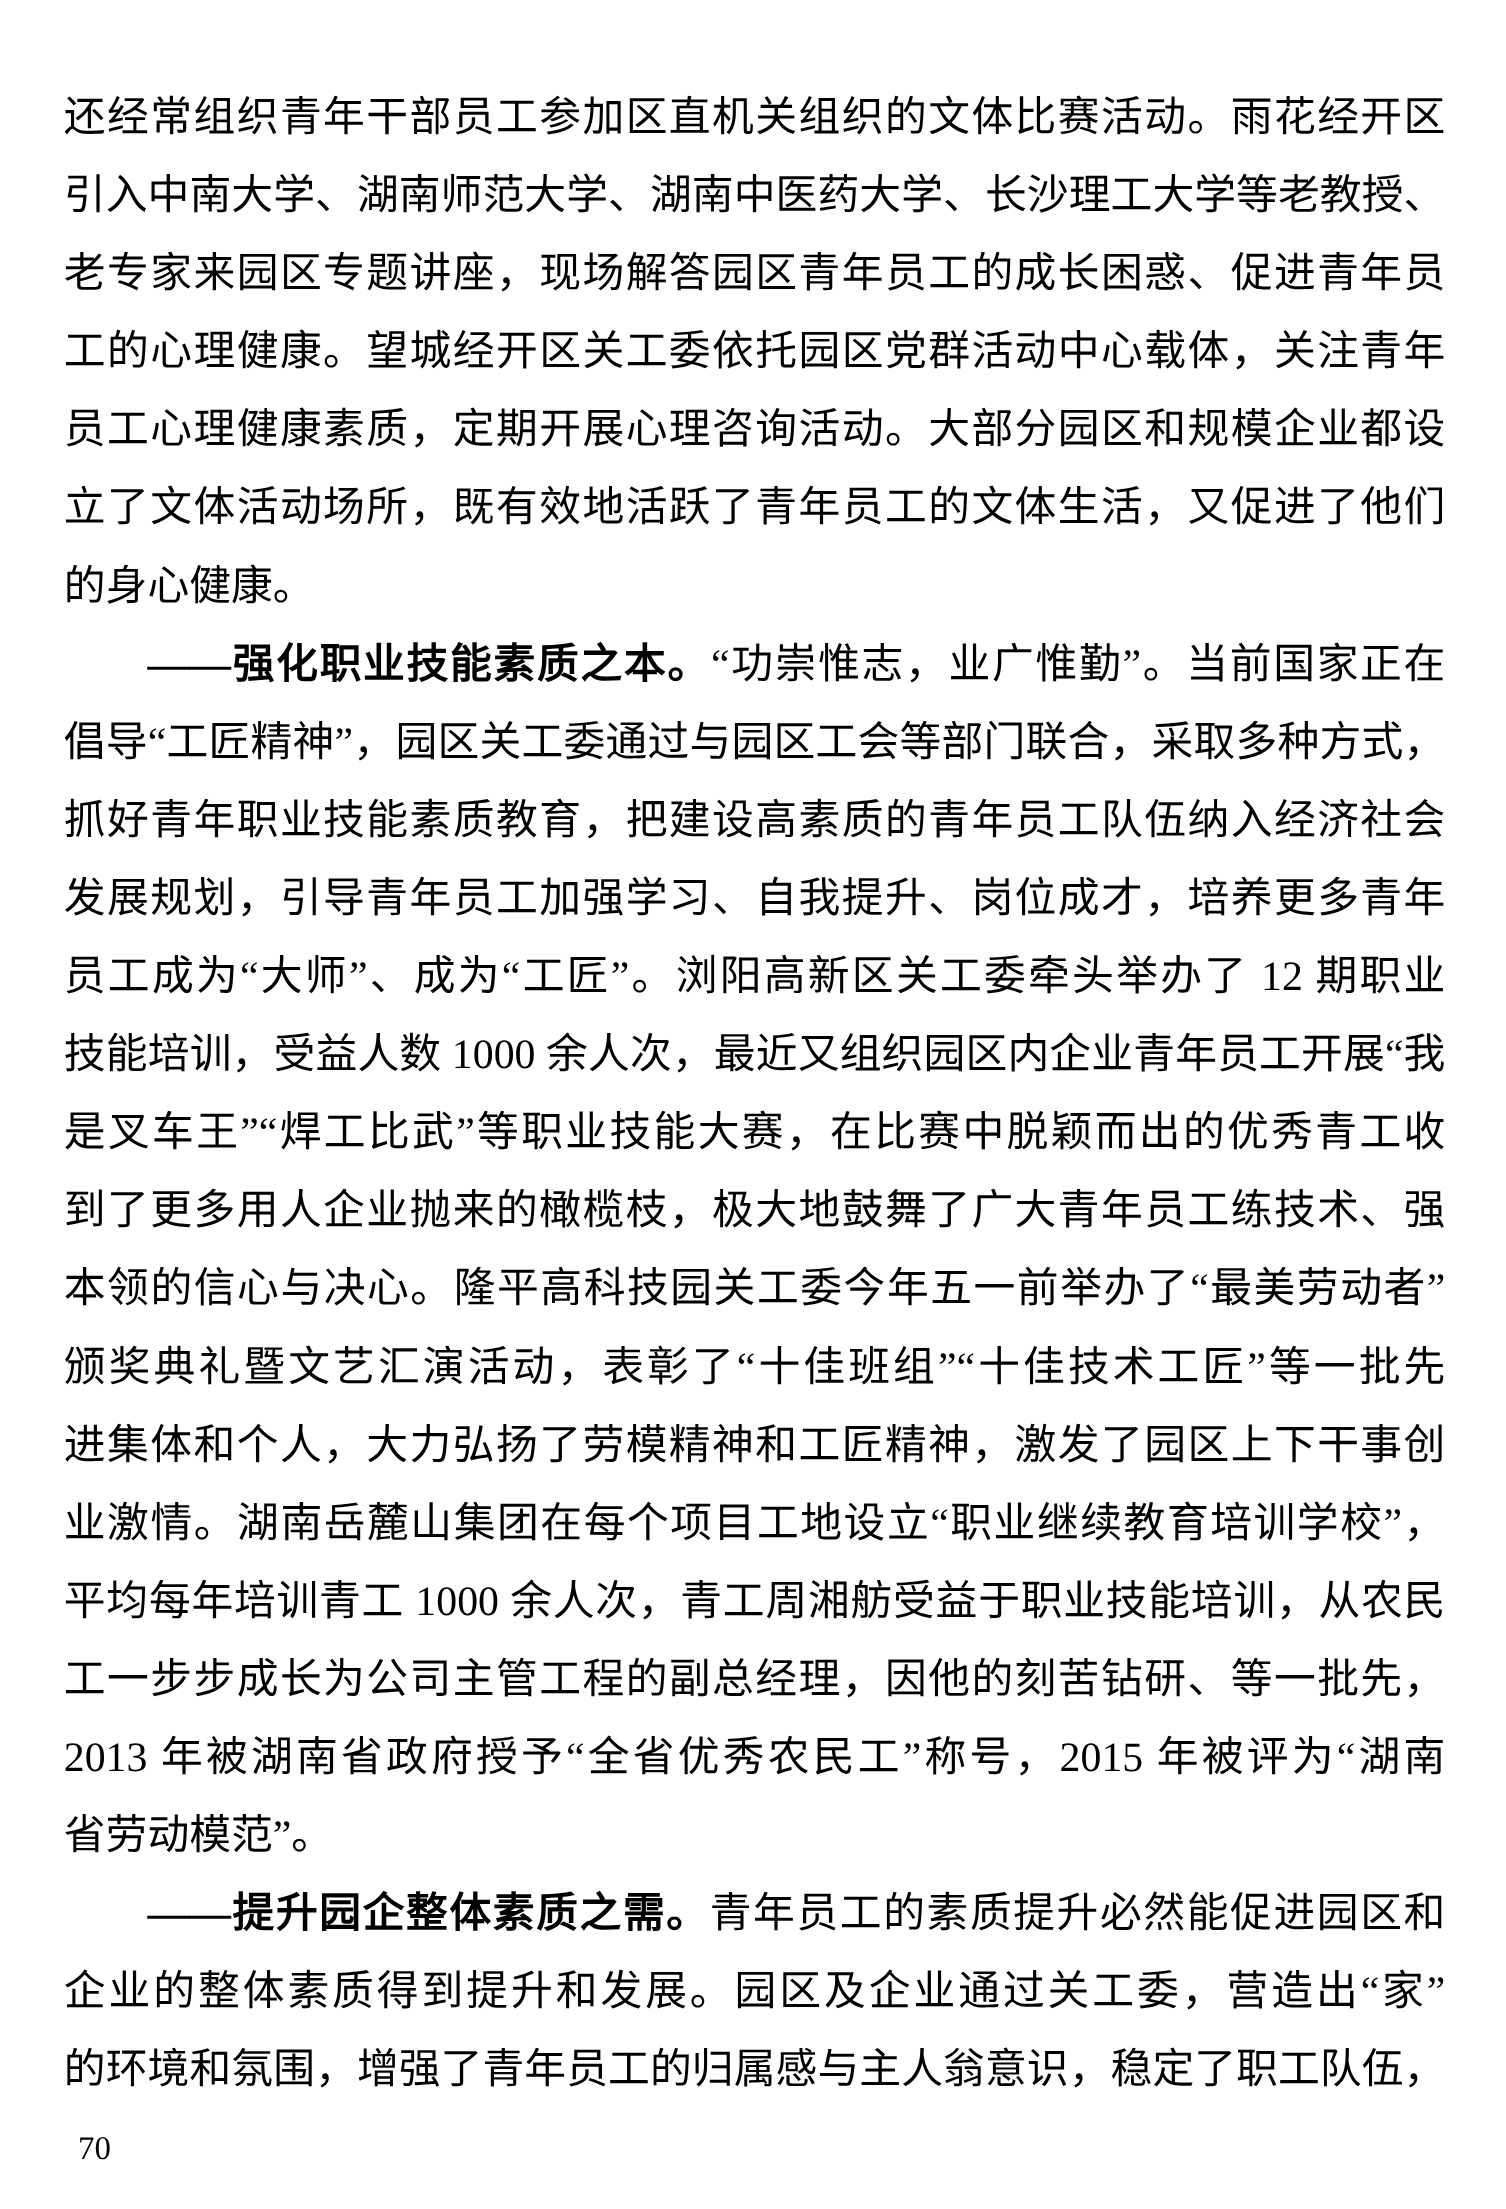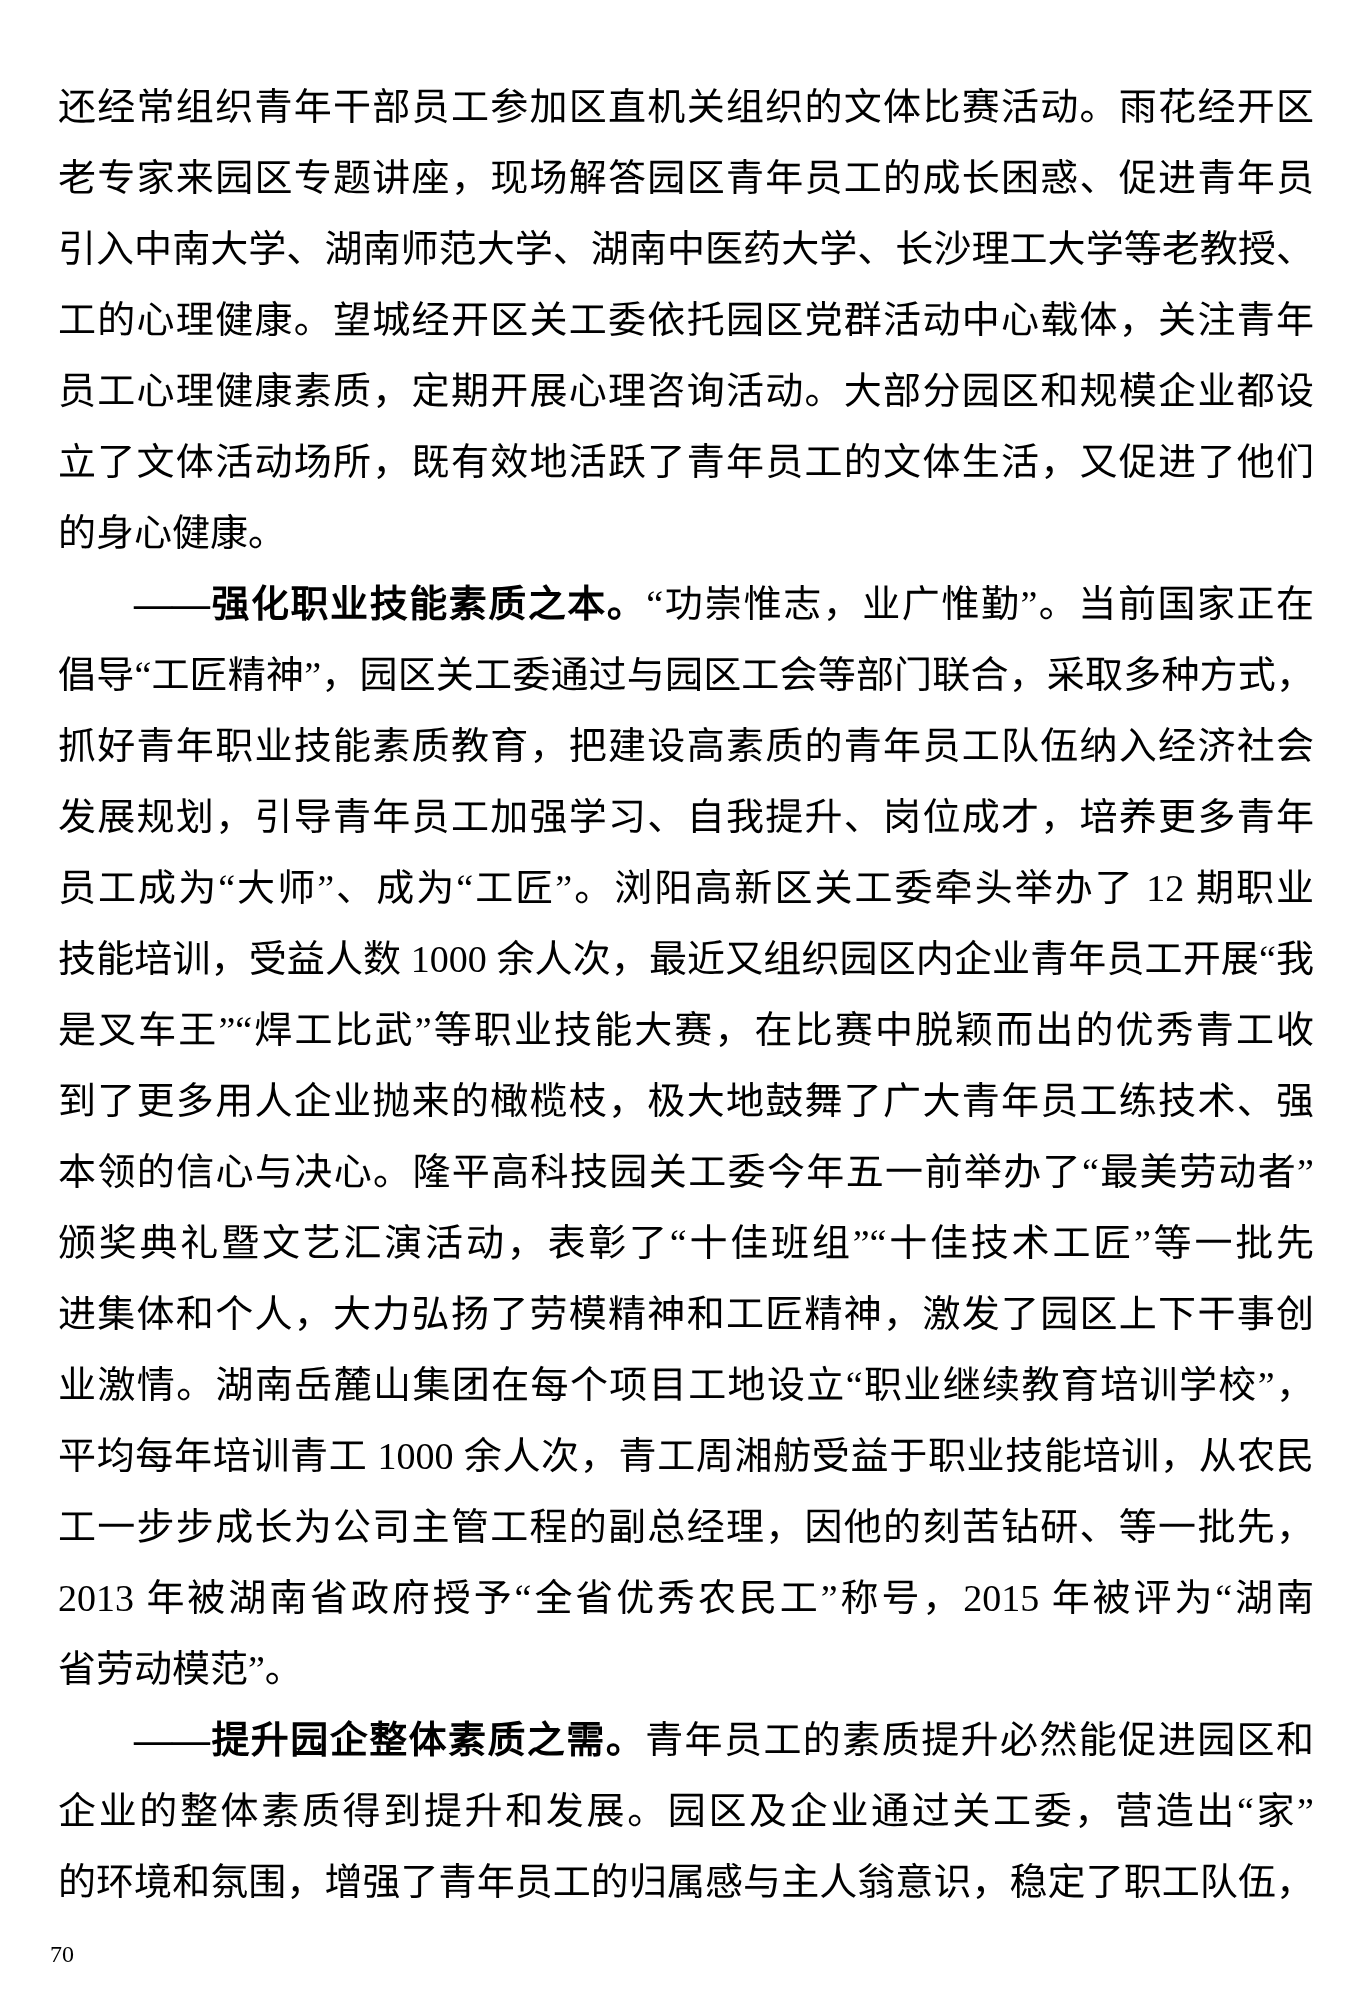--- a/index.html
+++ b/index.html
@@ -37,35 +37,35 @@
     text-align-last: left;
   }
   .line.indent {
     padding-left: 76px;
   }
   .lead {
     font-weight: bold;
   }
   .page-number {
     position: absolute;
-    left: 50px;
+    left: 71px;
     top: 1932px;
-    font-size: 24px;
+    font-size: 30px;
     line-height: 44px;
     color: #000000;
   }
 </style>
 </head>
 <body>
 
 <div class="page">
   <div class="page-body">
       <div class="line">还经常组织青年干部员工参加区直机关组织的文体比赛活动。雨花经开区</div>
+      <div class="line">引入中南大学、湖南师范大学、湖南中医药大学、长沙理工大学等老教授、</div>
       <div class="line">老专家来园区专题讲座，现场解答园区青年员工的成长困惑、促进青年员</div>
-      <div class="line">引入中南大学、湖南师范大学、湖南中医药大学、长沙理工大学等老教授、</div>
       <div class="line">工的心理健康。望城经开区关工委依托园区党群活动中心载体，关注青年</div>
       <div class="line">员工心理健康素质，定期开展心理咨询活动。大部分园区和规模企业都设</div>
       <div class="line">立了文体活动场所，既有效地活跃了青年员工的文体生活，又促进了他们</div>
       <div class="line last">的身心健康。</div>
       <div class="line indent"><span class="lead">——强化职业技能素质之本。</span>“功崇惟志，业广惟勤”。当前国家正在</div>
       <div class="line">倡导“工匠精神”，园区关工委通过与园区工会等部门联合，采取多种方式，</div>
       <div class="line">抓好青年职业技能素质教育，把建设高素质的青年员工队伍纳入经济社会</div>
       <div class="line">发展规划，引导青年员工加强学习、自我提升、岗位成才，培养更多青年</div>
       <div class="line">员工成为“大师”、成为“工匠”。浏阳高新区关工委牵头举办了 12 期职业</div>
       <div class="line">技能培训，受益人数 1000 余人次，最近又组织园区内企业青年员工开展“我</div>

